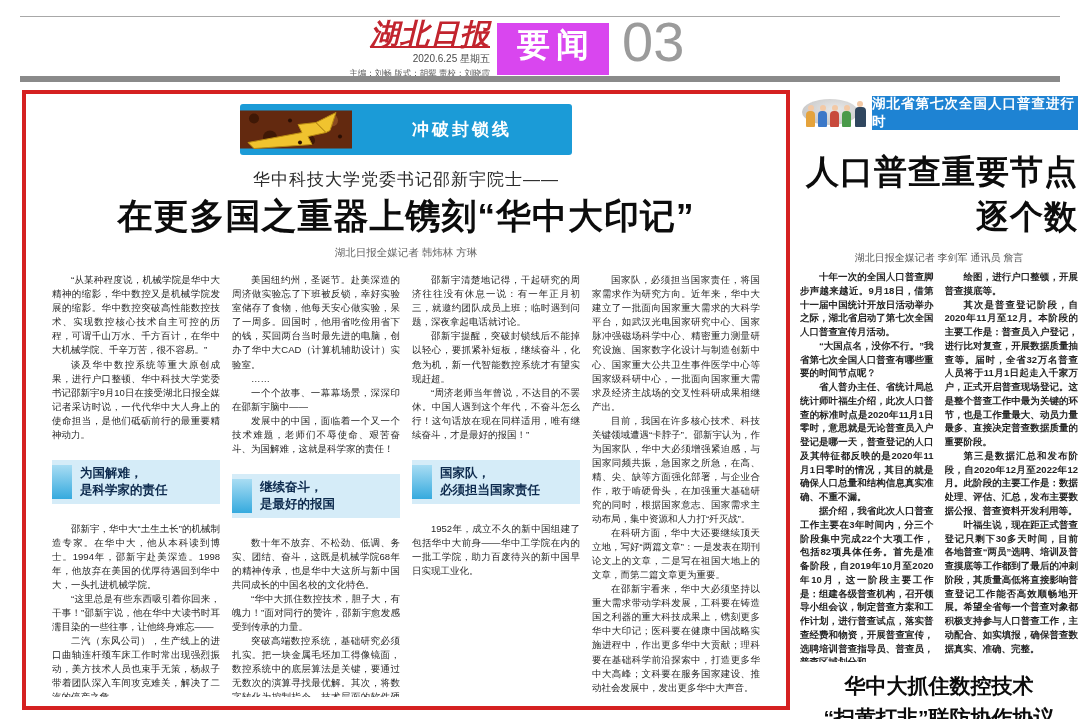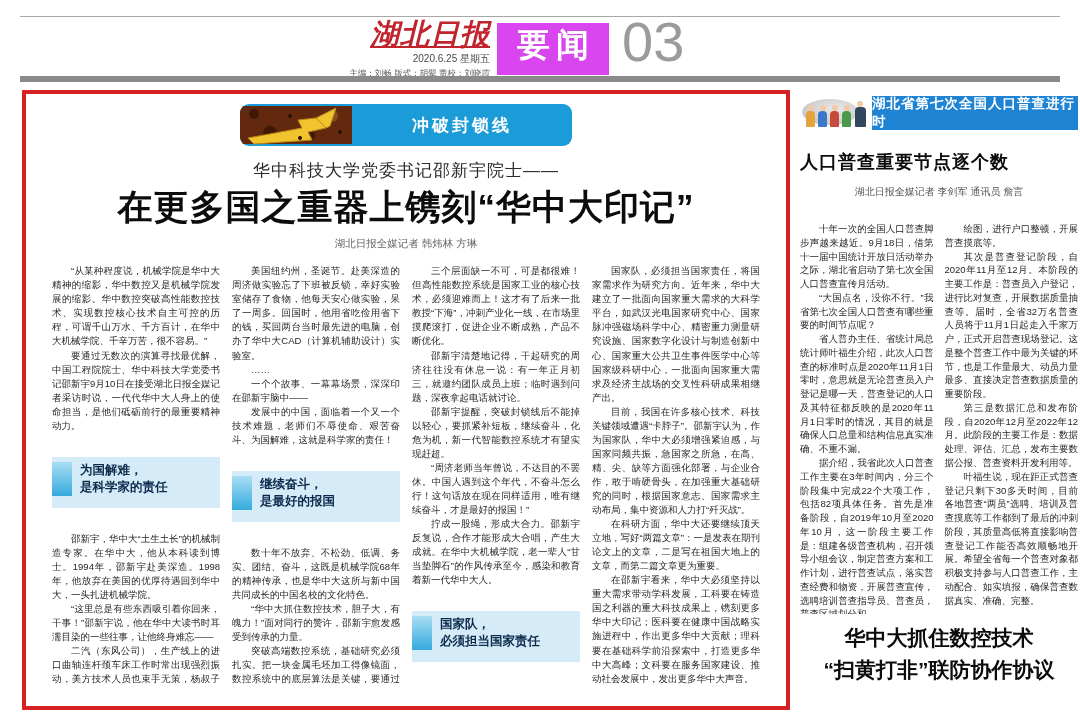--- a/index.html
+++ b/index.html
@@ -13,51 +13,51 @@
   .paper-date{font-size:10px;color:#4a4a4a;margin-top:3px;}
   .paper-staff{font-size:8.5px;color:#5a5a5a;margin-top:2px;white-space:nowrap;}
   .section-box{position:absolute;left:497px;top:23px;width:112px;height:52px;background:#d946ef;
                display:flex;align-items:flex-start;justify-content:center;}
   .section-box span{color:#fff;font-weight:bold;font-size:33px;letter-spacing:6px;padding-left:6px;}
   .page-number{position:absolute;left:622px;top:14px;font-size:56px;color:#9b9b9b;line-height:1;}
   .gray-bar{position:absolute;left:20px;top:76px;width:1040px;height:6px;background:#8a8a8a;}
   
   .main-article{position:absolute;left:22px;top:90px;width:768px;height:620px;box-sizing:border-box;
                 border:4px solid #d52121;background:#fff;}
-  .break-banner{width:332px;height:42px;margin:10px auto 0;display:flex;background:#1b9bd7;
-                border-radius:9px;overflow:hidden;}
+  .break-banner{width:332px;height:51px;margin:10px auto 0;display:flex;background:#1b9bd7;
+                border-radius:3px;overflow:hidden;}
   .break-banner-img{flex:0 0 112px;display:block;}
   .break-banner-label{flex:1;display:flex;align-items:center;justify-content:center;color:#fff;
                       font-weight:bold;font-size:17px;letter-spacing:3px;}
   .kicker{text-align:center;font-size:17px;color:#2b2b2b;margin-top:13px;letter-spacing:1px;}
   .headline{text-align:center;font-size:35px;font-weight:900;color:#0c0c0c;margin-top:5px;
             letter-spacing:1px;line-height:1.15;}
   .byline{text-align:center;font-size:10.5px;color:#666;margin-top:10px;}
   .art-columns{display:flex;gap:12px;margin:13px 26px 0;height:424px;overflow:hidden;}
   .art-col{flex:1;font-size:9.5px;line-height:1.48;text-align:justify;color:#262626;overflow:hidden;}
   .para{margin:0;text-indent:2em;}
-  .subhead{background:#d5ecf8;display:flex;align-items:center;margin:24px 0;padding:5px 4px 12px 0;font-family:Liberation Serif, serif;}
+  .subhead{background:#d5ecf8;display:flex;align-items:center;margin:18px 0;padding:5px 4px 5px 0;font-family:Liberation Serif, serif;}
   .subhead-accent{width:20px;height:34px;flex:0 0 auto;margin-right:8px;
                   background:linear-gradient(180deg,#a9ddf3,#35aade);}
   .subhead-text{font-weight:bold;font-size:12.5px;color:#0d2a4d;line-height:1.35;}
   
   .sidebar{position:absolute;left:800px;top:96px;width:278px;}
   .census-banner{display:flex;height:34px;justify-content:center;}
   .census-img{flex:0 0 72px;position:relative;}
   .census-swirl{position:absolute;left:2px;top:3px;width:56px;height:26px;border-radius:50%;
                 background:radial-gradient(ellipse at 60% 40%,#e9e9e9,#bdbdbd);}
   .fig{position:absolute;bottom:3px;width:9px;height:16px;border-radius:4px 4px 1px 1px;}
   .fig::before{content:"";position:absolute;top:-6px;left:1.5px;width:6px;height:6px;border-radius:50%;
                background:#f3c9a5;}
   .census-label{flex:1;background:#1e83d3;color:#fff;font-weight:bold;font-size:13.5px;
                 display:flex;align-items:center;justify-content:center;letter-spacing:1px;}
-  .census-headline{text-align:left;font-weight:900;font-size:18px;color:#0c0c0c;margin-top:20px;
+  .census-headline{text-align:right;font-weight:900;font-size:33px;color:#0c0c0c;margin-top:20px;
                    letter-spacing:1px;}
   .census-byline{text-align:center;font-size:10px;color:#555;margin-top:11px;}
-  .census-cols{display:flex;gap:11px;margin-top:23px;height:392px;overflow:hidden;}
+  .census-cols{display:flex;gap:11px;margin-top:5px;height:392px;overflow:hidden;font-weight:bold;}
   .census-col{flex:1;font-size:9.5px;line-height:1.45;text-align:justify;color:#262626;overflow:hidden;}
   .bottom-headline{text-align:center;font-weight:900;font-size:21px;color:#0c0c0c;line-height:1.5;
                    margin-top:8px;}
 </style>
 </head>
 <body>
 
 <div class="page">
 
   <div class="top-rule"></div>
@@ -93,21 +93,21 @@
       <div class="break-banner-label">冲破封锁线</div>
     </div>
 
     <div class="kicker">华中科技大学党委书记邵新宇院士——</div>
     <div class="headline">在更多国之重器上镌刻“华中大印记”</div>
     <div class="byline">湖北日报全媒记者 韩炜林 方琳</div>
 
     <div class="art-columns">
       <div class="art-col">
           <p class="para">“从某种程度说，机械学院是华中大精神的缩影，华中数控又是机械学院发展的缩影。华中数控突破高性能数控技术、实现数控核心技术自主可控的历程，可谓千山万水、千方百计，在华中大机械学院、千辛万苦，很不容易。”</p>
-          <p class="para">要通过无数次的演算寻找最优解，中国工程院院士、华中科技大学党委书记邵新宇9月10日在接受湖北日报全媒记者采访时说，一代代华中大人身上的使命担当，是他们砥砺前行的最重要精神动力。</p>
+          <p class="para">谈及华中数控系统等重大原创成果，进行户口整顿、华中科技大学党委书记邵新宇9月10日在接受湖北日报全媒记者采访时说，一代代华中大人身上的使命担当，是他们砥砺前行的最重要精神动力。</p>
           <div class="subhead">
             <span class="subhead-accent"></span>
             <span class="subhead-text">为国解难，<br>是科学家的责任</span>
           </div>
           <p class="para">邵新宇，华中大“土生土长”的机械制造专家。在华中大，他从本科读到博士。1994年，邵新宇赴美深造。1998年，他放弃在美国的优厚待遇回到华中大，一头扎进机械学院。</p>
           <p class="para">“这里总是有些东西吸引着你回来，干事！”邵新宇说，他在华中大读书时耳濡目染的一些往事，让他终身难忘——</p>
           <p class="para">二汽（东风公司），生产线上的进口曲轴连杆颈车床工作时常出现强烈振动，美方技术人员也束手无策，杨叔子带着团队深入车间攻克难关，解决了二汽的停产之危。</p>
           <p class="para">还是二汽，学生们来这里实习，经常听到工人师傅发自肺腑的点赞：段正澄主持研发的曲轴动平衡生产线和连杆称重分选机，真了不起！</p>
         </div>
       <div class="art-col">
@@ -117,25 +117,23 @@
           <p class="para">发展中的中国，面临着一个又一个技术难题，老师们不辱使命、艰苦奋斗、为国解难，这就是科学家的责任！</p>
           <div class="subhead">
             <span class="subhead-accent"></span>
             <span class="subhead-text">继续奋斗，<br>是最好的报国</span>
           </div>
           <p class="para">数十年不放弃、不松劲、低调、务实、团结、奋斗，这既是机械学院68年的精神传承，也是华中大这所与新中国共同成长的中国名校的文化特色。</p>
           <p class="para">“华中大抓住数控技术，胆子大，有魄力！”面对同行的赞许，邵新宇愈发感受到传承的力量。</p>
           <p class="para">突破高端数控系统，基础研究必须扎实。把一块金属毛坯加工得像镜面，数控系统中的底层算法是关键，要通过无数次的演算寻找最优解。其次，将数字转化为控制指令，技术层面的软件硬件须配合默契。第三，面对不同的材料，须有各自适配的参数，才能实现完美应用。</p>
         </div>
       <div class="art-col">
-          <p class="para">三个层面缺一不可，可是都很难！但高性能数控系统是国家工业的核心技术，必须迎难而上！这才有了后来一批教授“下海”，冲刺产业化一线，在市场里摸爬滚打，促进企业不断成熟，产品不断优化。</p>
           <p class="para">邵新宇清楚地记得，干起研究的周济往往没有休息一说：有一年正月初三，就邀约团队成员上班；临时遇到问题，深夜拿起电话就讨论。</p>
           <p class="para">邵新宇提醒，突破封锁线后不能掉以轻心，要抓紧补短板，继续奋斗，化危为机，新一代智能数控系统才有望实现赶超。</p>
           <p class="para">“周济老师当年曾说，不达目的不罢休。中国人遇到这个年代，不奋斗怎么行！这句话放在现在同样适用，唯有继续奋斗，才是最好的报国！”</p>
-          <p class="para">拧成一股绳，形成大合力。邵新宇反复说，合作才能形成大合唱，产生大成就。在华中大机械学院，老一辈人“甘当垫脚石”的作风传承至今，感染和教育着新一代华中大人。</p>
           <div class="subhead">
             <span class="subhead-accent"></span>
             <span class="subhead-text">国家队，<br>必须担当国家责任</span>
           </div>
           <p class="para">1952年，成立不久的新中国组建了包括华中大前身——华中工学院在内的一批工学院，助力百废待兴的新中国早日实现工业化。</p>
         </div>
       <div class="art-col">
           <p class="para">国家队，必须担当国家责任，将国家需求作为研究方向。近年来，华中大建立了一批面向国家重大需求的大科学平台，如武汉光电国家研究中心、国家脉冲强磁场科学中心、精密重力测量研究设施、国家数字化设计与制造创新中心、国家重大公共卫生事件医学中心等国家级科研中心，一批面向国家重大需求及经济主战场的交叉性科研成果相继产出。</p>
           <p class="para">目前，我国在许多核心技术、科技关键领域遭遇“卡脖子”。邵新宇认为，作为国家队，华中大必须增强紧迫感，与国家同频共振，急国家之所急，在高、精、尖、缺等方面强化部署，与企业合作，敢于啃硬骨头，在加强重大基础研究的同时，根据国家意志、国家需求主动布局，集中资源和人力打“歼灭战”。</p>
           <p class="para">在科研方面，华中大还要继续顶天立地，写好“两篇文章”：一是发表在期刊论文上的文章，二是写在祖国大地上的文章，而第二篇文章更为重要。</p>

